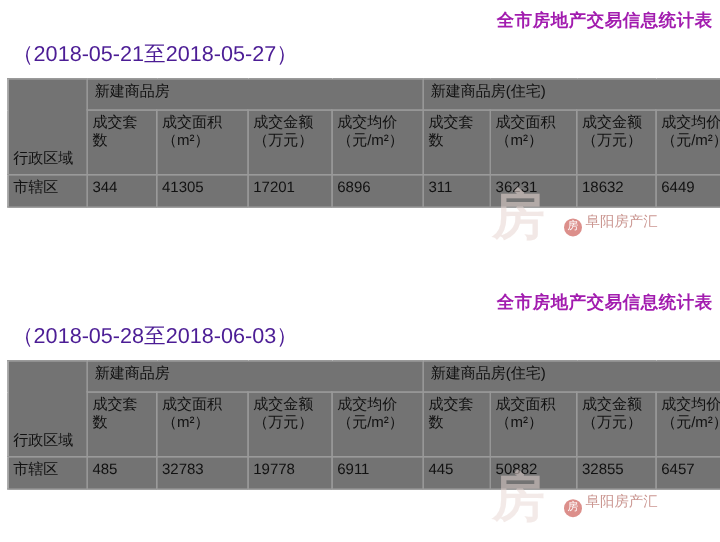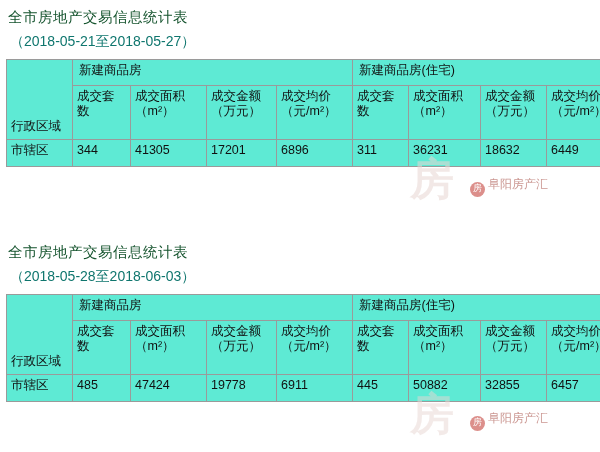--- a/index.html
+++ b/index.html
@@ -24,50 +24,51 @@
   .block {
     position: absolute;
     left: 6px;
     width: 588px;
   }
   .block-1 { top: 8px; }
   .block-2 { top: 243px; }
 
   .doc-title {
     font-size: 14.5px;
-    font-weight: normal;
-    color: #14532d;
+    font-weight: bold;
+    color: #a21caf;
     letter-spacing: 0.5px;
     padding-left: 2px;
     margin-bottom: 6px;
     white-space: nowrap;
+    text-align: right;
   }
   .doc-subtitle {
-    font-size: 14px;
-    color: #0f766e;
+    font-size: 18px;
+    color: #4c1d95;
     padding-left: 4px;
     margin-bottom: 8px;
     white-space: nowrap;
   }
   table.stat {
     border-collapse: collapse;
     width: 584px;
     table-layout: fixed;
     background: #fff;
   }
   table.stat td, table.stat th {
     border: 1px solid #9a9a9a;
     font-size: 12.5px;
     font-weight: normal;
     color: #111;
     vertical-align: top;
     padding: 3px 4px 4px 4px;
     line-height: 1.18;
     text-align: left;
-    background: #5eead4;
+    background: #737373;
   }
   .grp-cell {
     padding-left: 6px !important;
   }
   .region-head {
     vertical-align: bottom !important;
     padding-bottom: 5px !important;
   }
   .h-sub {
     height: 54px;
@@ -209,21 +210,21 @@
           <td><span>成交金额</span><span class="unit-line">（万元）</span></td>
           <td><span>成交均价</span><span class="unit-line">（元/m²）</span></td>
           <td><span>成交套数</span></td>
           <td><span>成交面积</span><span class="unit-line">（m²）</span></td>
           <td><span>成交金额</span><span class="unit-line">（万元）</span></td>
           <td><span>成交均价</span><span class="unit-line">（元/m²）</span></td>
         </tr>
         <tr class="h-data">
           <td>市辖区</td>
           <td>485</td>
-          <td>47424</td>
+          <td>32783</td>
           <td>19778</td>
           <td>6911</td>
           <td>445</td>
           <td>50882</td>
           <td>32855</td>
           <td>6457</td>
         </tr>
       </tbody>
     </table>
   </div>

